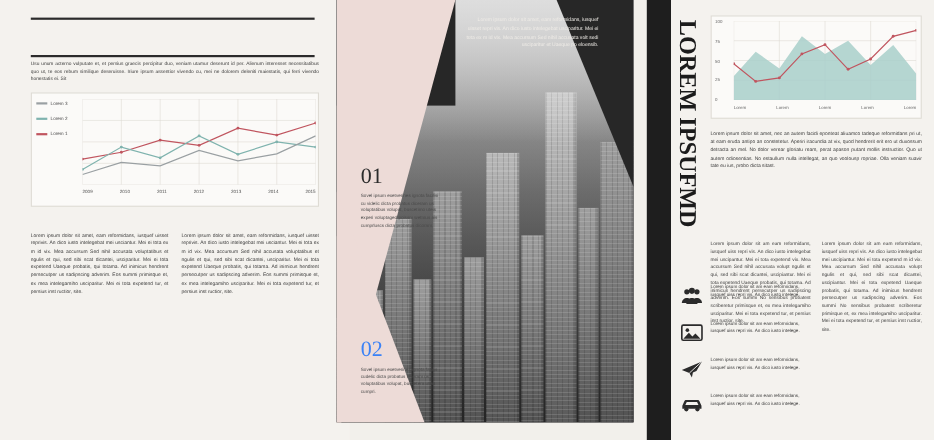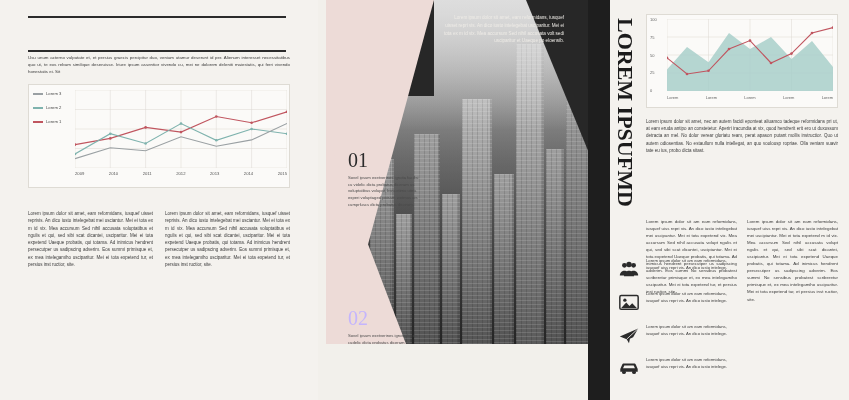--- a/index.html
+++ b/index.html
@@ -108,22 +108,22 @@
     width: 125px;
     font-size: 4.5px;
     line-height: 1.62;
     color: #3a3a3a;
     text-align: justify;
   }
 
   
   .center {
     position: absolute;
-    left: 326px; top: 0;
-    width: 270px; height: 344px;
+    left: 306px; top: 0;
+    width: 270px; height: 384px;
     overflow: hidden;
     background: #2a2a2a;
   }
   .cityscape {
     position: absolute;
     inset: 0;
     background:
       linear-gradient(to bottom, rgba(200,200,200,0.55), rgba(60,60,60,0.25) 45%, rgba(30,30,30,0.65)),
       linear-gradient(to bottom, #b9bcbe 0%, #8e9396 28%, #6c7173 55%, #4a4e50 80%, #2f3233 100%);
     filter: grayscale(1);
@@ -204,21 +204,21 @@
     margin-bottom: 5px;
   }
   .num-body {
     font-size: 4.2px;
     line-height: 1.6;
     color: #4a4a4a;
     width: 72px;
   }
   .num-block.one { left: 22px; top: 150px; }
   .num-block.two { left: 22px; top: 308px; }
-  .num-block.two .num { color: #c4b5fd; }
+  .num-block.two .num { color: #3b82f6; }
 
   
   .right-panel {
     position: absolute;
     left: 588px; top: 0;
     width: 261px; height: 400px;
     background: #f4f2ee;
   }
   .black-bar {
     position: absolute;

